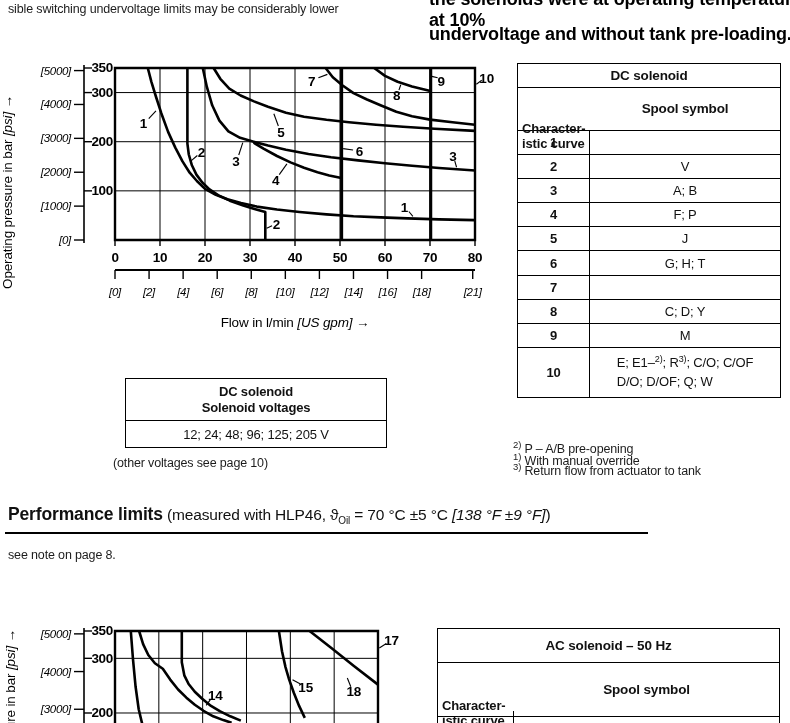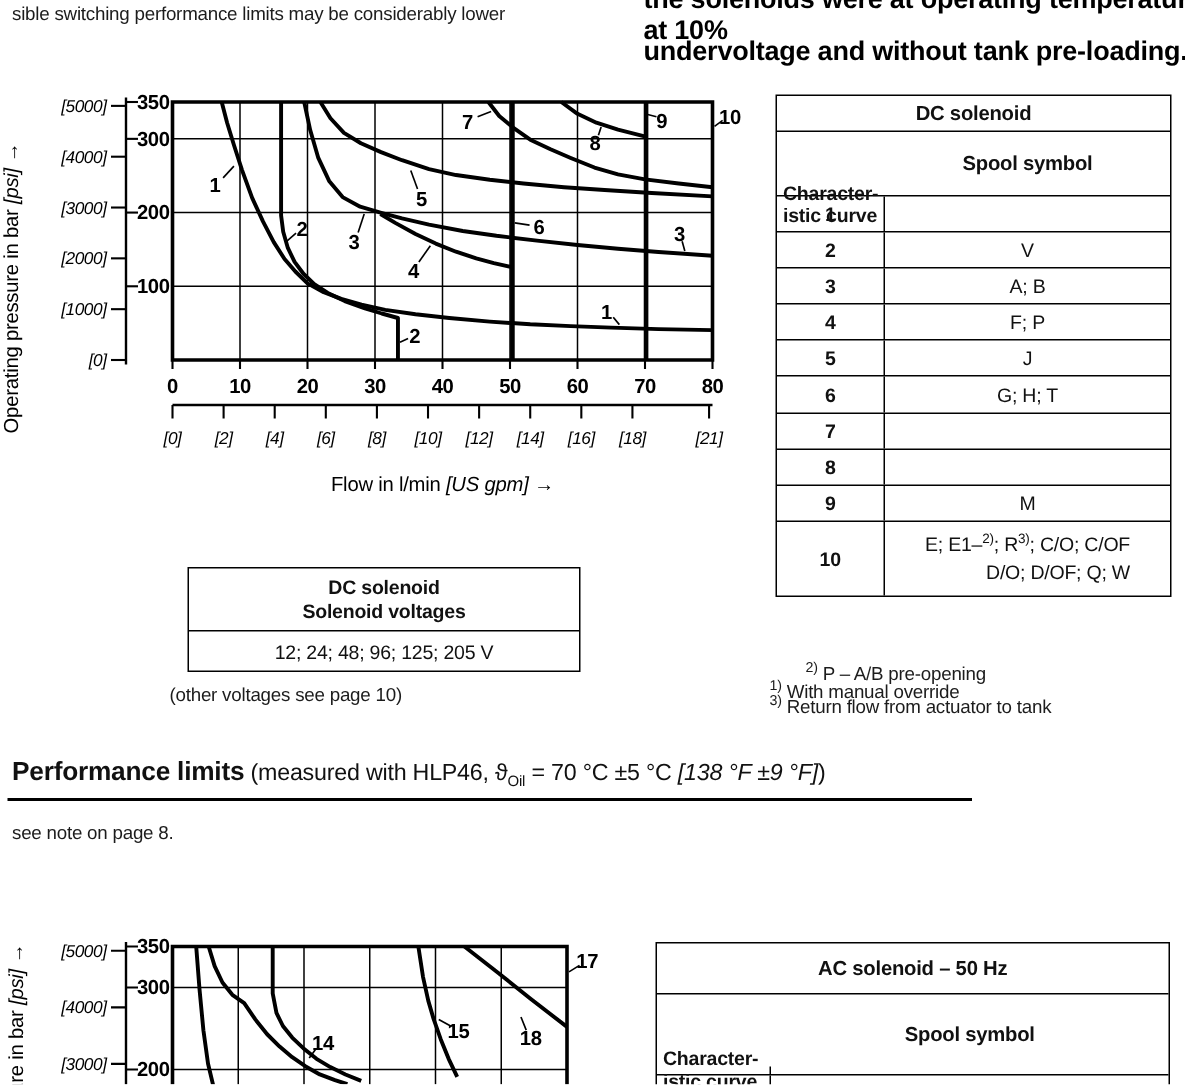--- a/index.html
+++ b/index.html
@@ -16,21 +16,21 @@
   .atitle{font:400 13.5px "Liberation Sans",sans-serif;}
   .atitle .it{font-style:italic;}
   
   .tbl{position:absolute;border:1.6px solid #000;background:#fff;box-sizing:border-box;}
   .tbl-title{font-size:13.5px;font-weight:bold;text-align:center;border-bottom:1.3px solid #000;
              display:flex;align-items:center;justify-content:center;box-sizing:border-box;}
   .trow{display:flex;box-sizing:border-box;}
   .trow + .trow{border-top:1.3px solid #000;}
   .c1{width:72px;border-right:1.3px solid #000;display:flex;align-items:center;justify-content:center;
       box-sizing:border-box;flex:none;}
-  .c2{flex:1;display:flex;align-items:center;justify-content:center;text-align:right;box-sizing:border-box;}
+  .c2{flex:1;display:flex;align-items:center;justify-content:center;text-align:left;box-sizing:border-box;}
   .subhead .c1{justify-content:flex-start;padding-left:4px;text-align:left;font-weight:bold;font-size:13px;line-height:15px;margin-top:48px;}
   .subhead .c2{font-weight:bold;font-size:13.5px;}
   .body-row{font-size:13px;}
   .body-row .c1{font-weight:bold;}
   sup{font-size:9px;line-height:0;}
   sub{font-size:10px;line-height:0;}
   .fnote{font-size:12.5px;color:#1c1c1c;}
   .fnote sup{font-size:9.5px;}
   
   #voltbox{left:125px;top:378px;width:262px;height:70px;border:1.5px solid #000;box-sizing:border-box;}
@@ -41,21 +41,21 @@
   #heading{left:8px;top:504px;font-size:15.5px;white-space:nowrap;}
   #heading .hb{font-weight:bold;font-size:17.5px;}
   #heading .him{font-style:italic;}
   #rule{left:5px;top:532px;width:643px;height:2.2px;background:#000;}
 </style>
 </head>
 <body>
 
 <div id="page">
 
-  <div class="abs note" style="left:8px;top:2px;width:385px;">sible switching performance limits may be considerably lower</div>
+  <div class="abs note" style="left:8px;top:2px;width:385px;">sible switching undervoltage limits may be considerably lower</div>
   <div class="abs bnote" style="left:405px;top:-11px;width:380px;">the solenoids were at operating temperature, at 10%</div>
   <div class="abs bnote" style="left:405px;top:24px;width:380px;">undervoltage and without tank pre-loading.</div>
 
   <svg id="chart1-svg" class="abs" style="left:0;top:44px;" width="500" height="302" viewBox="0 44 500 302">
       <line x1="160" y1="67.99950000000001" x2="160" y2="240" stroke="#000" stroke-width="1"></line>
       <line x1="205" y1="67.99950000000001" x2="205" y2="240" stroke="#000" stroke-width="1"></line>
       <line x1="250" y1="67.99950000000001" x2="250" y2="240" stroke="#000" stroke-width="1"></line>
       <line x1="295" y1="67.99950000000001" x2="295" y2="240" stroke="#000" stroke-width="1"></line>
       <line x1="340" y1="67.99950000000001" x2="340" y2="240" stroke="#000" stroke-width="1"></line>
       <line x1="385" y1="67.99950000000001" x2="385" y2="240" stroke="#000" stroke-width="1"></line>
@@ -204,37 +204,40 @@
         <div class="c1" style="width: 72px;">6</div>
         <div class="c2">
           <span style="line-height: 19px;">G; H; T</span>
         </div>
       </div>
       <div class="trow body-row" style="height: 24.1px;">
         <div class="c1" style="width: 72px;">7</div>
       </div>
       <div class="trow body-row" style="height: 24.1px;">
         <div class="c1" style="width: 72px;">8</div>
+        <div class="c2">
+          <span style="line-height: 19px;">C; D; Y</span>
+        </div>
       </div>
       <div class="trow body-row" style="height: 24.1px;">
         <div class="c1" style="width: 72px;">9</div>
         <div class="c2">
           <span style="line-height: 19px;">M</span>
         </div>
       </div>
       <div class="trow body-row" style="height: 50px;">
         <div class="c1" style="width: 72px;">10</div>
         <div class="c2">
           <span style="line-height: 19px;">E; E1–<sup>2)</sup>; R<sup>3)</sup>; C/O; C/OF<br>D/O; D/OF; Q; W</span>
         </div>
       </div>
     </div>
 
   <div class="abs fnote" style="left:513px;top:420px;margin-top:34px;"><sup>1)</sup> <span>With manual override</span></div>
-  <div class="abs fnote" style="left:513px;top:442px;margin-left:24px;"><sup>2)</sup> <span>P – A/B pre-opening</span></div>
+  <div class="abs fnote" style="left:513px;top:442px;"><sup>2)</sup> <span>P – A/B pre-opening</span></div>
   <div class="abs fnote" style="left:513px;top:464px;"><sup>3)</sup> <span>Return flow from actuator to tank</span></div>
 
   <div id="voltbox" class="abs">
     <div class="vt">
       <span>DC solenoid</span>
       <span>Solenoid voltages</span>
     </div>
     <div class="vv">12; 24; 48; 96; 125; 205 V</div>
   </div>
   <div class="abs note" style="left:113px;top:456px;">(other voltages see page 10)</div>

